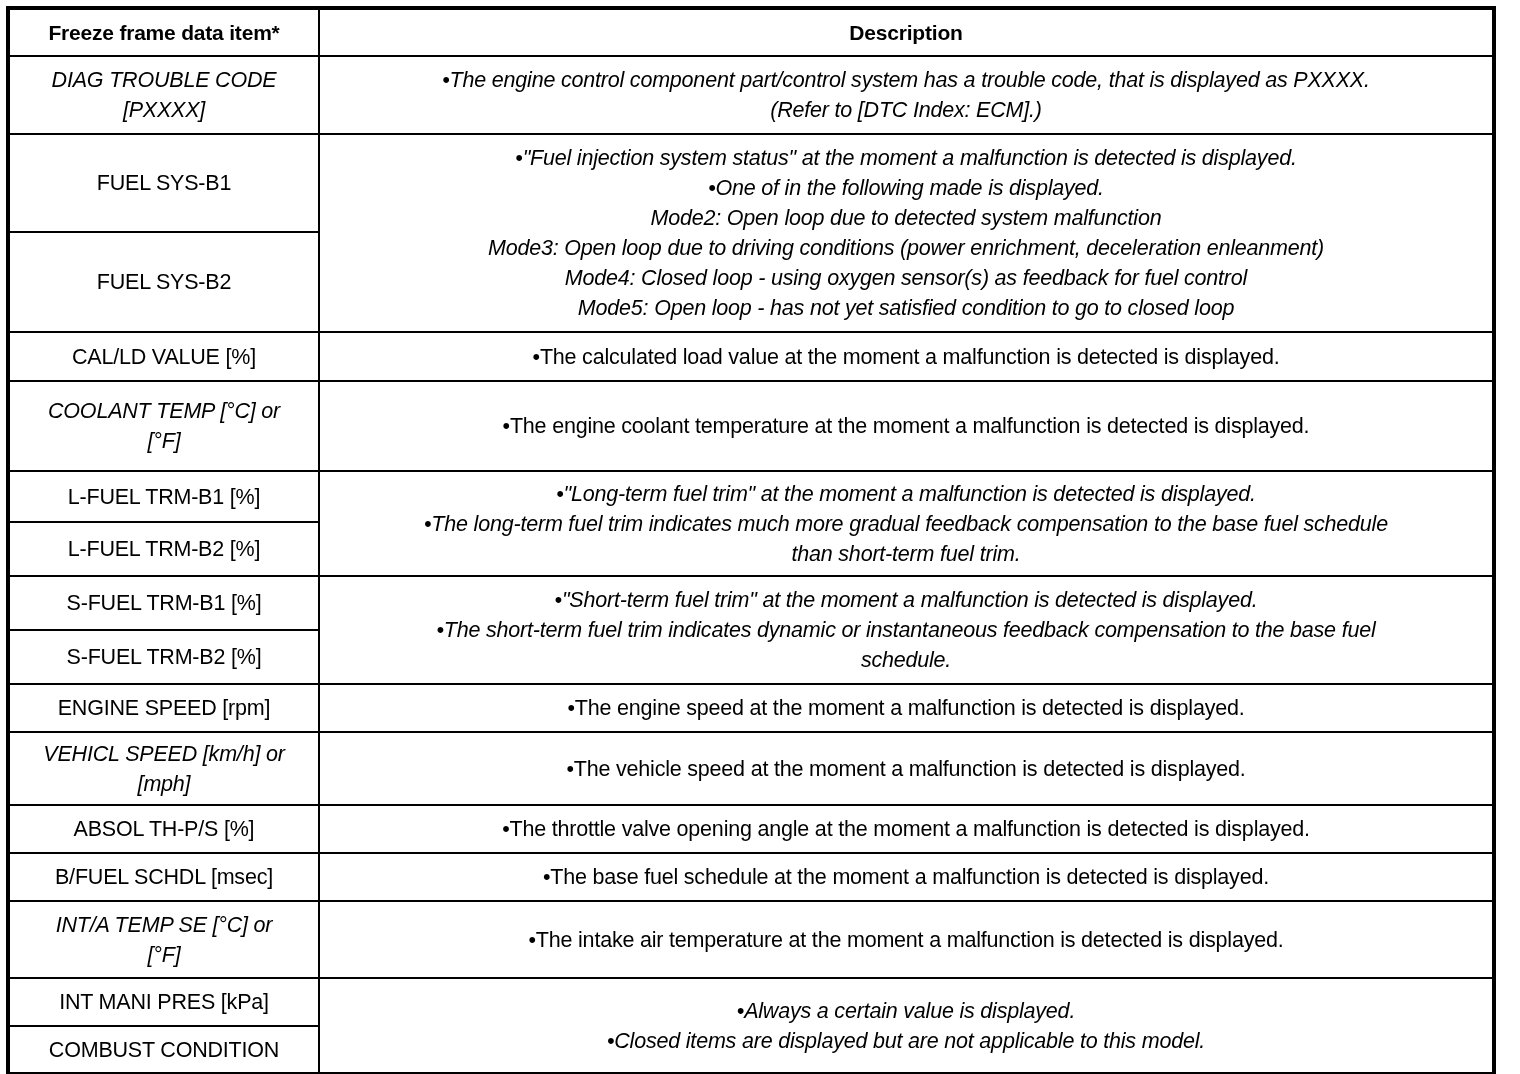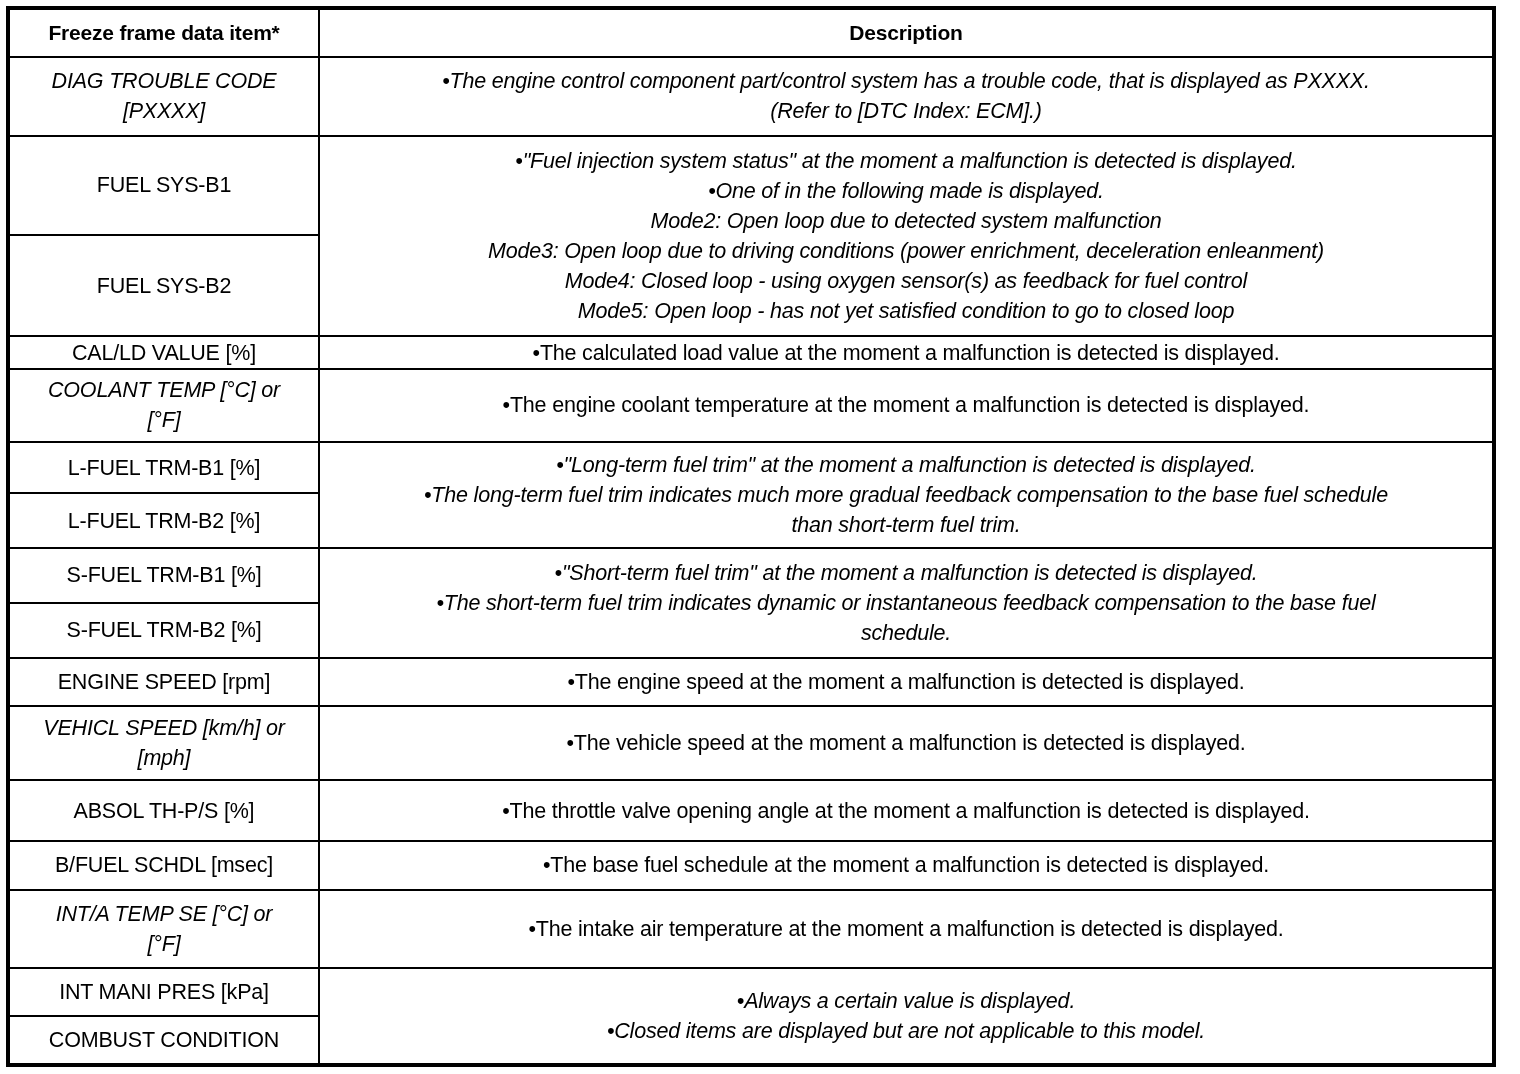--- a/index.html
+++ b/index.html
@@ -61,26 +61,26 @@
       <span class="line">Mode2: Open loop due to detected system malfunction</span>
       <span class="line">Mode3: Open loop due to driving conditions (power enrichment, deceleration enleanment)</span>
       <span class="line">Mode4: Closed loop - using oxygen sensor(s) as feedback for fuel control</span>
       <span class="line">Mode5: Open loop - has not yet satisfied condition to go to closed loop</span>
     </td>
   </tr>
   <tr style="height:100px">
     <td>FUEL SYS-B2</td>
   </tr>
 
-  <tr style="height:32px">
+  <tr style="height:49px">
     <td>CAL/LD VALUE [%]</td>
     <td>•The calculated load value at the moment a malfunction is detected is displayed.</td>
   </tr>
 
-  <tr style="height:72px">
+  <tr style="height:90px">
     <td>
       <span class="line">COOLANT TEMP [°C] or</span>
       <span class="line">[°F]</span>
     </td>
     <td>•The engine coolant temperature at the moment a malfunction is detected is displayed.</td>
   </tr>
 
   <tr style="height:51px">
     <td>L-FUEL TRM-B1 [%]</td>
     <td rowspan="2">
@@ -111,21 +111,21 @@
   </tr>
 
   <tr style="height:73px">
     <td>
       <span class="line">VEHICL SPEED [km/h] or</span>
       <span class="line">[mph]</span>
     </td>
     <td>•The vehicle speed at the moment a malfunction is detected is displayed.</td>
   </tr>
 
-  <tr style="height:60px">
+  <tr style="height:48px">
     <td>ABSOL TH-P/S [%]</td>
     <td>•The throttle valve opening angle at the moment a malfunction is detected is displayed.</td>
   </tr>
 
   <tr style="height:48px">
     <td>B/FUEL SCHDL [msec]</td>
     <td>•The base fuel schedule at the moment a malfunction is detected is displayed.</td>
   </tr>
 
   <tr style="height:77px">

